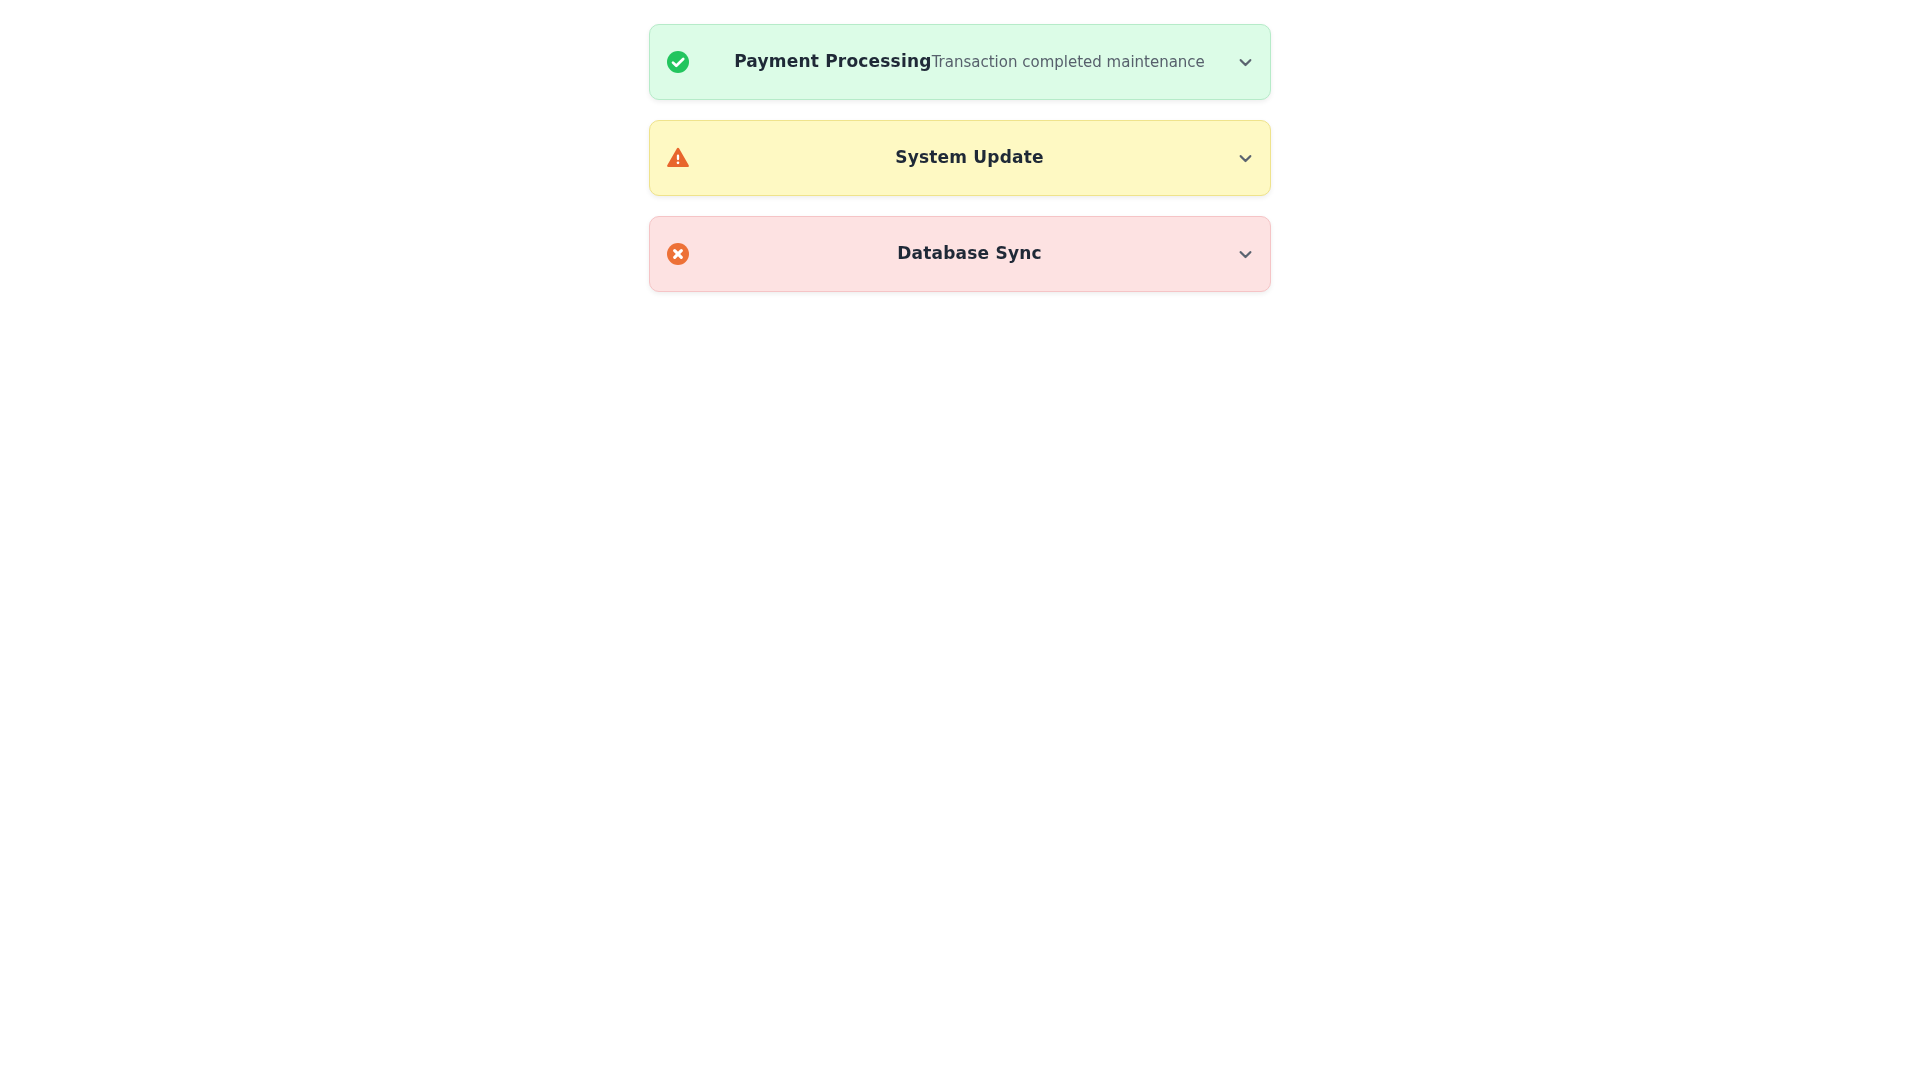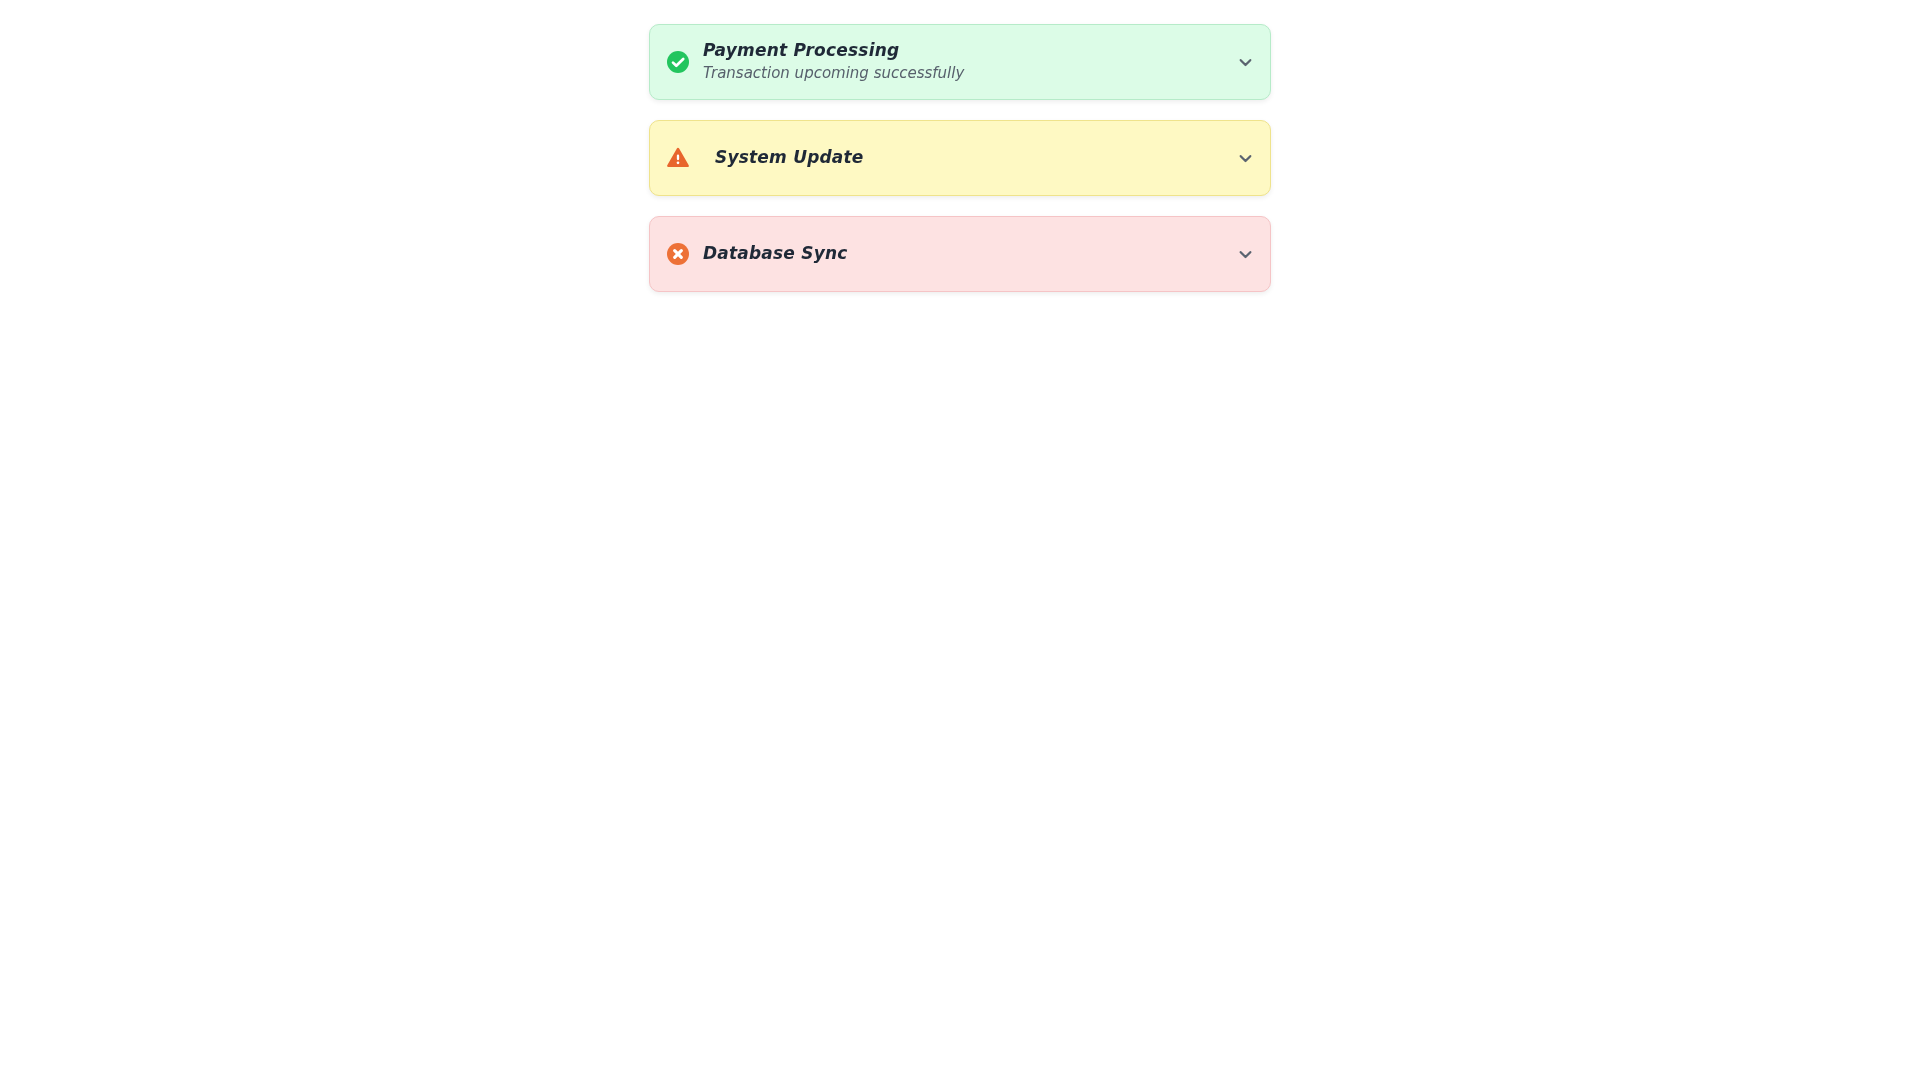--- a/index.html
+++ b/index.html
@@ -33,23 +33,21 @@
   .notif-card__icon {
     width: 24px;
     height: 24px;
     flex: 0 0 24px;
     margin-right: 13px;
     display: block;
   }
   .notif-card__text {
     flex: 1 1 auto;
     display: flex;
-    flex-direction: column;
     justify-content: center;
-    font-style: italic;
   }
   .notif-card__title {
     font-size: 17px;
     font-weight: bold;
     color: #1F2937;
     line-height: 1.28;
     letter-spacing: 0.2px;
   }
   .notif-card__subtitle {
     font-size: 15px;
@@ -75,21 +73,21 @@
 
 <main class="notif-stack">
 
   <section class="notif-card notif-card--success">
     <svg class="notif-card__icon" viewBox="0 0 24 24">
       <circle cx="12" cy="12" r="11" fill="#22C55E"></circle>
       <path d="M7 12.6l3.3 3.2L17.2 9" fill="none" stroke="#ffffff" stroke-width="2.7" stroke-linecap="round" stroke-linejoin="round"></path>
     </svg>
     <div class="notif-card__text">
       <div class="notif-card__title">Payment Processing</div>
-      <div class="notif-card__subtitle">Transaction upcoming successfully</div>
+      <div class="notif-card__subtitle">Transaction completed maintenance</div>
     </div>
     <button class="notif-card__chevron">
       <svg viewBox="0 0 16 16" width="17" height="17">
         <path d="M3.5 5.8 L8 10.4 L12.5 5.8" fill="none" stroke="#5B6470" stroke-width="2.1" stroke-linecap="round" stroke-linejoin="round"></path>
       </svg>
     </button>
   </section>
 
   <section class="notif-card notif-card--warning">
     <svg class="notif-card__icon" viewBox="0 0 24 24">

